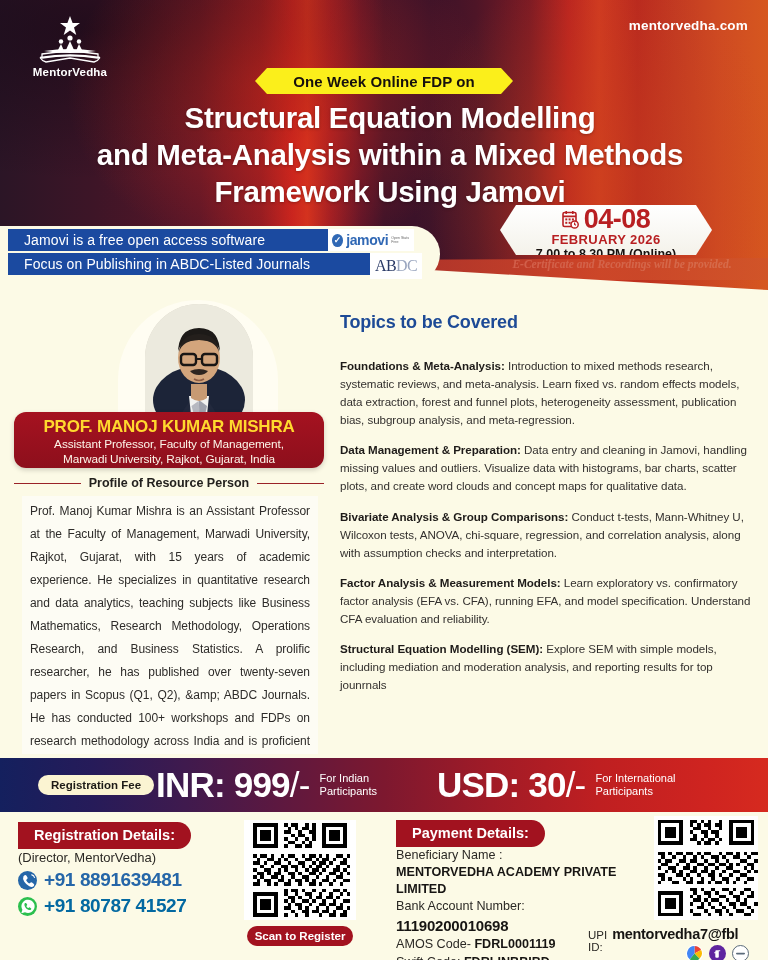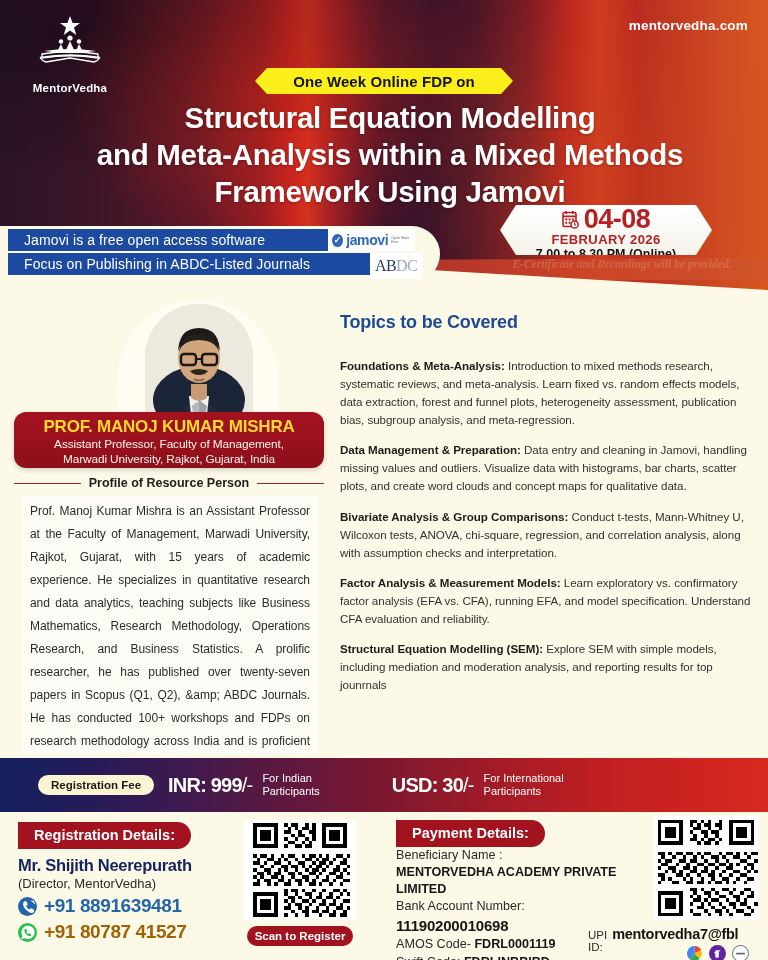--- a/index.html
+++ b/index.html
@@ -67,21 +67,21 @@
   }
 
   
   .logo {
     position: absolute; left: 18px; top: 14px;
     width: 104px; text-align: center; color: #fff;
   }
   .logo-mark { position: relative; height: 50px; }
   .logo-name {
     font-size: 11.5px; font-weight: bold; letter-spacing: .2px;
-    margin-top: 18px; color: #fff;
+    margin-top: 2px; color: #fff;
   }
   .site-url {
     position: absolute; right: 20px; top: 18px;
     color: #fff; font-size: 13.5px; font-weight: bold;
     letter-spacing: .2px;
   }
 
   
   .ribbon {
     position: absolute; left: 255px; top: 68px;
@@ -264,22 +264,22 @@
     display: flex; align-items: center;
   }
   .fee-pill {
     margin-left: 38px;
     background: #FBF4D2; color: #1d1a16;
     font-size: 11.5px; font-weight: bold;
     padding: 4px 13px; border-radius: 12px;
     white-space: nowrap;
   }
   .fee-amt {
-    color: #fff; font-size: 20px; font-weight: bold;
-    margin-left: 14px; letter-spacing: -.8px;
+    color: #fff; font-size: 35px; font-weight: bold;
+    margin-left: 2px; letter-spacing: -.8px;
     white-space: nowrap;
   }
   .fee-amt .slash { font-weight: normal; }
   .fee-for {
     color: #fff; font-size: 11px; line-height: 1.2;
     margin-left: 10px; white-space: nowrap;
   }
   .fee-gap { width: 58px; }
 
   
@@ -300,21 +300,21 @@
   .reg-role { font-size: 13px; color: #2b2925; margin-top: 1px; }
   .phone-row {
     display: flex; align-items: center; gap: 7px; margin-top: 4px;
   }
   .phone-ico { width: 19px; height: 19px; border-radius: 50%; flex: none; }
   .phone-ico.call { background: #2566a8; }
   .phone-ico.wa { background: #2cbf4e; }
   .phone-ico svg { display:block; }
   .phone-num { font-size: 19px; font-weight: bold; letter-spacing: -.4px; }
   .phone-num.blue { color: #2566a8; }
-  .phone-num.green { color: #a16207; }
+  .phone-num.green { color: #0369a1; }
 
   .qr-left { position: absolute; left: 244px; top: 8px; width: 112px; }
   .qr { background: #fff; display: block; }
   .scan-pill {
     display: block; margin: 6px auto 0 auto;
     background: #A2121F; color: #fff;
     font-size: 11.5px; font-weight: bold;
     padding: 4px 0; border-radius: 12px;
     text-align: center; width: 106px;
   }
@@ -495,21 +495,20 @@
     <span class="fee-for">
       <span>For International</span><br>
       <span>Participants</span>
     </span>
   </div>
 
   <div class="bottom">
 
     <div class="reg-block">
       <span class="sect-pill">Registration Details:</span>
-      <div class="reg-name">Mr. Shijith Neerepurath</div>
       <div class="reg-role">(Director, MentorVedha)</div>
       <div class="phone-row">
         <span class="phone-ico call">
           <svg width="19" height="19" viewBox="0 0 19 19">
             <path d="M6.2 4.4 q1.4 -1 2.3 .4 l1 1.7 q.5 .9 -.4 1.6 l-.7 .6 q-.3 .3 -.1 .8 q.8 1.7 2.5 2.8 q.4 .3 .8 0 l.7 -.6 q.8 -.7 1.7 -.1 l1.6 1.1 q1.3 .9 .2 2.2 q-1.6 1.8 -4.5 .3 q-3 -1.5 -5 -4.5 q-2 -3 -.9 -5.3 q.3 -.6 .8 -1 Z" fill="#fff"></path>
             <path d="M13.4 3.6 q2.6 .6 3.3 3.2" fill="none" stroke="#fff" stroke-width="1.1"></path>
           </svg>
         </span>
         <span class="phone-num blue">+91 8891639481</span>
       </div>

